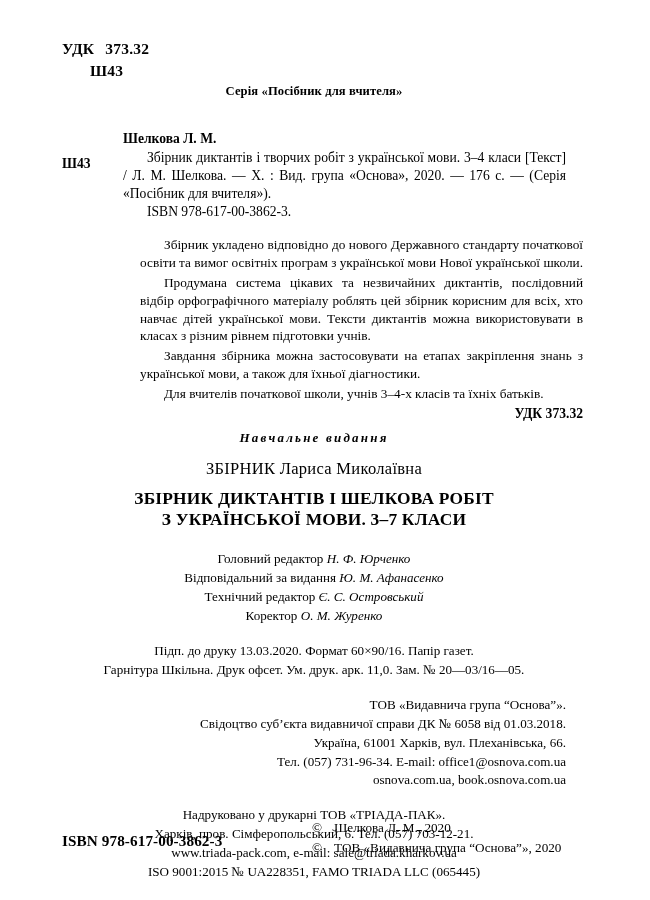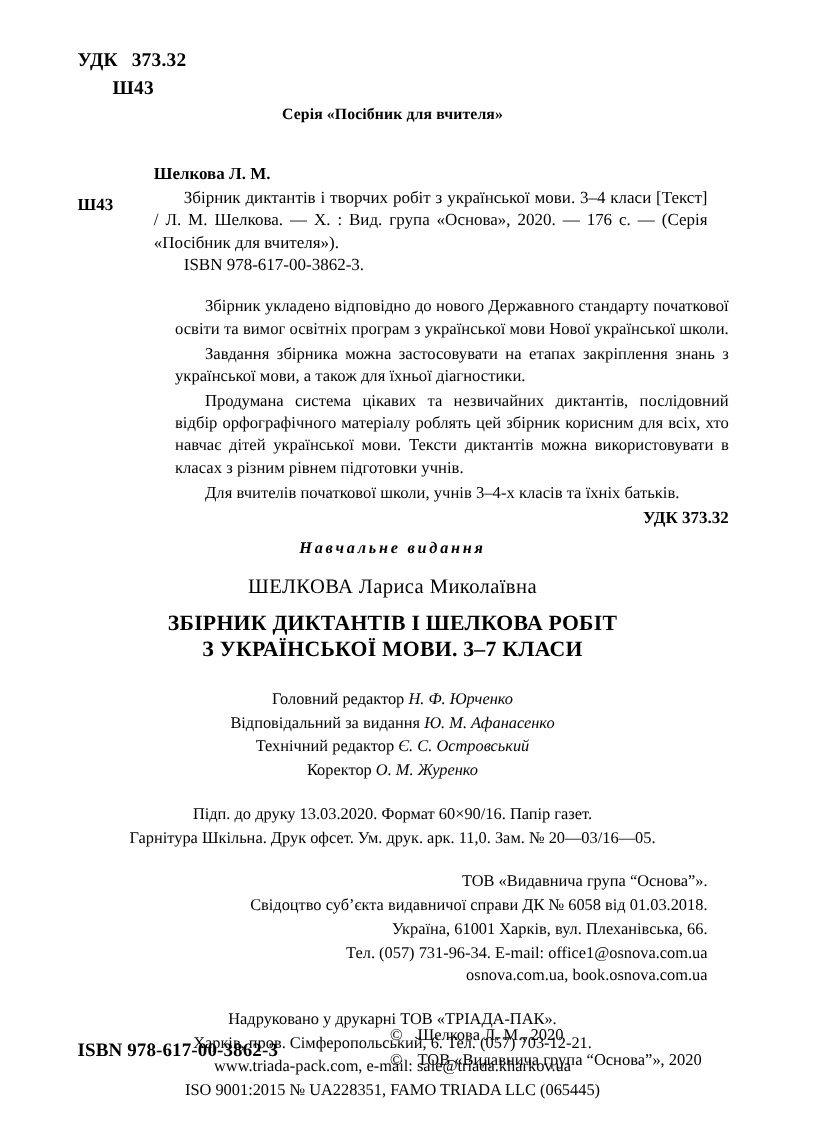--- a/index.html
+++ b/index.html
@@ -202,30 +202,30 @@
     <div class="biblio-index">Ш43</div>
     <div class="biblio-body">
       <div class="biblio-author">Шелкова Л. М.</div>
       <div class="biblio-desc">Збірник диктантів і творчих робіт з української мови. 3–4 класи [Текст] / Л. М. Шелкова. — Х. : Вид. група «Осно­ва», 2020. — 176 с. — (Серія «Посібник для вчителя»).</div>
       <div class="biblio-isbn">ISBN 978-617-00-3862-3.</div>
     </div>
   </div>
 
   <div class="annotation">
     <p>Збірник укладено відповідно до нового Державного стандарту по­чаткової освіти та вимог освітніх програм з української мови Нової української школи.</p>
+    <p>Продумана система цікавих та незвичайних диктантів, послідов­ний відбір орфографічного матеріалу роблять цей збірник корисним для всіх, хто навчає дітей української мови. Тексти диктантів можна використовувати в класах з різним рівнем підготовки учнів.</p>
     <p>Завдання збірника можна застосовувати на етапах закріплення знань з української мови, а також для їхньої діагностики.</p>
-    <p>Продумана система цікавих та незвичайних диктантів, послідов­ний відбір орфографічного матеріалу роблять цей збірник корисним для всіх, хто навчає дітей української мови. Тексти диктантів можна використовувати в класах з різним рівнем підготовки учнів.</p>
     <p>Для вчителів початкової школи, учнів 3–4-х класів та їхніх батьків.</p>
     <p class="udc-footer">УДК 373.32</p>
   </div>
 
   <div class="colophon">
 
     <div class="edition-kind">Навчальне видання</div>
-    <div class="edition-author">ШЕЛКОВА Лариса Миколаївна</div>
+    <div class="edition-author">ЗБІРНИК Лариса Миколаївна</div>
     <div class="edition-title">
       <div>ЗБІРНИК ДИКТАНТІВ І ШЕЛКОВА РОБІТ</div>
       <div>З УКРАЇНСЬКОЇ МОВИ. 3–7 КЛАСИ</div>
     </div>
 
     <div class="staff">
       <div><span class="role">Головний редактор </span><span class="person">Н. Ф. Юрченко</span></div>
       <div><span class="role">Відповідальний за видання </span><span class="person">Ю. М. Афанасенко</span></div>
       <div><span class="role">Технічний редактор </span><span class="person">Є. С. Островський</span></div>
       <div><span class="role">Коректор </span><span class="person">О. М. Журенко</span></div>

